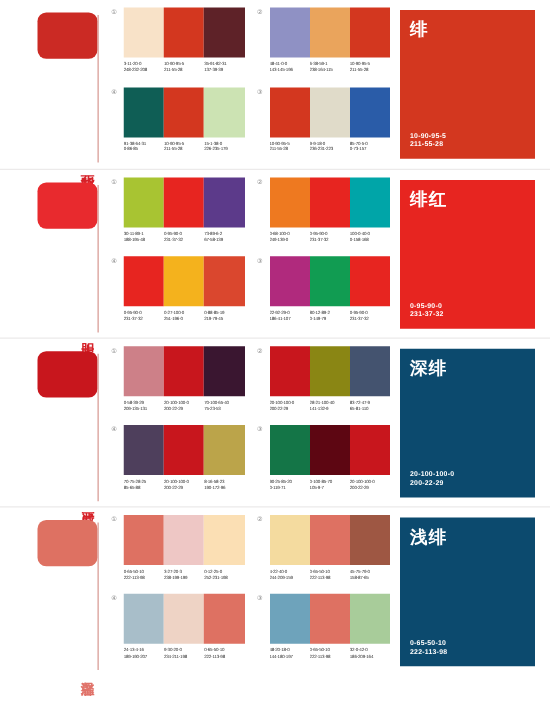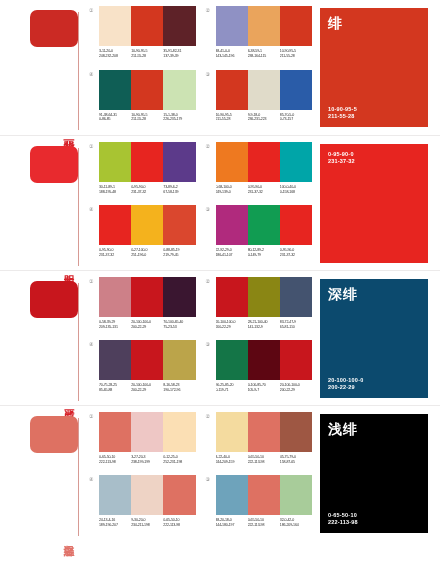--- a/index.html
+++ b/index.html
@@ -331,20 +331,21 @@
               <div class="code">
                 <span>0-95-90-0</span>
                 <span>231-37-32</span>
               </div>
             </div>
           </div>
         </div>
       </div>
       <div class="feature-col">
         <div class="feature" style="background: rgb(231, 37, 32);">
+          <div class="feature-name">绯红</div>
           <div class="feature-codes">
             <span>0-95-90-0</span>
             <span>231-37-32</span>
           </div>
         </div>
       </div>
     </div>
     <div class="row">
       <div class="mood-col">
         <div class="mood-chip" style="background: rgb(200, 22, 29);"></div>
@@ -557,21 +558,21 @@
               </div>
               <div class="code">
                 <span>32-0-42-0</span>
                 <span>186-209-164</span>
               </div>
             </div>
           </div>
         </div>
       </div>
       <div class="feature-col">
-        <div class="feature" style="background: #000000;">
+        <div class="feature" style="background: #0c4a6e;">
           <div class="feature-name">浅绯</div>
           <div class="feature-codes">
             <span>0-65-50-10</span>
             <span>222-113-98</span>
           </div>
         </div>
       </div>
     </div>
   </div>
 

